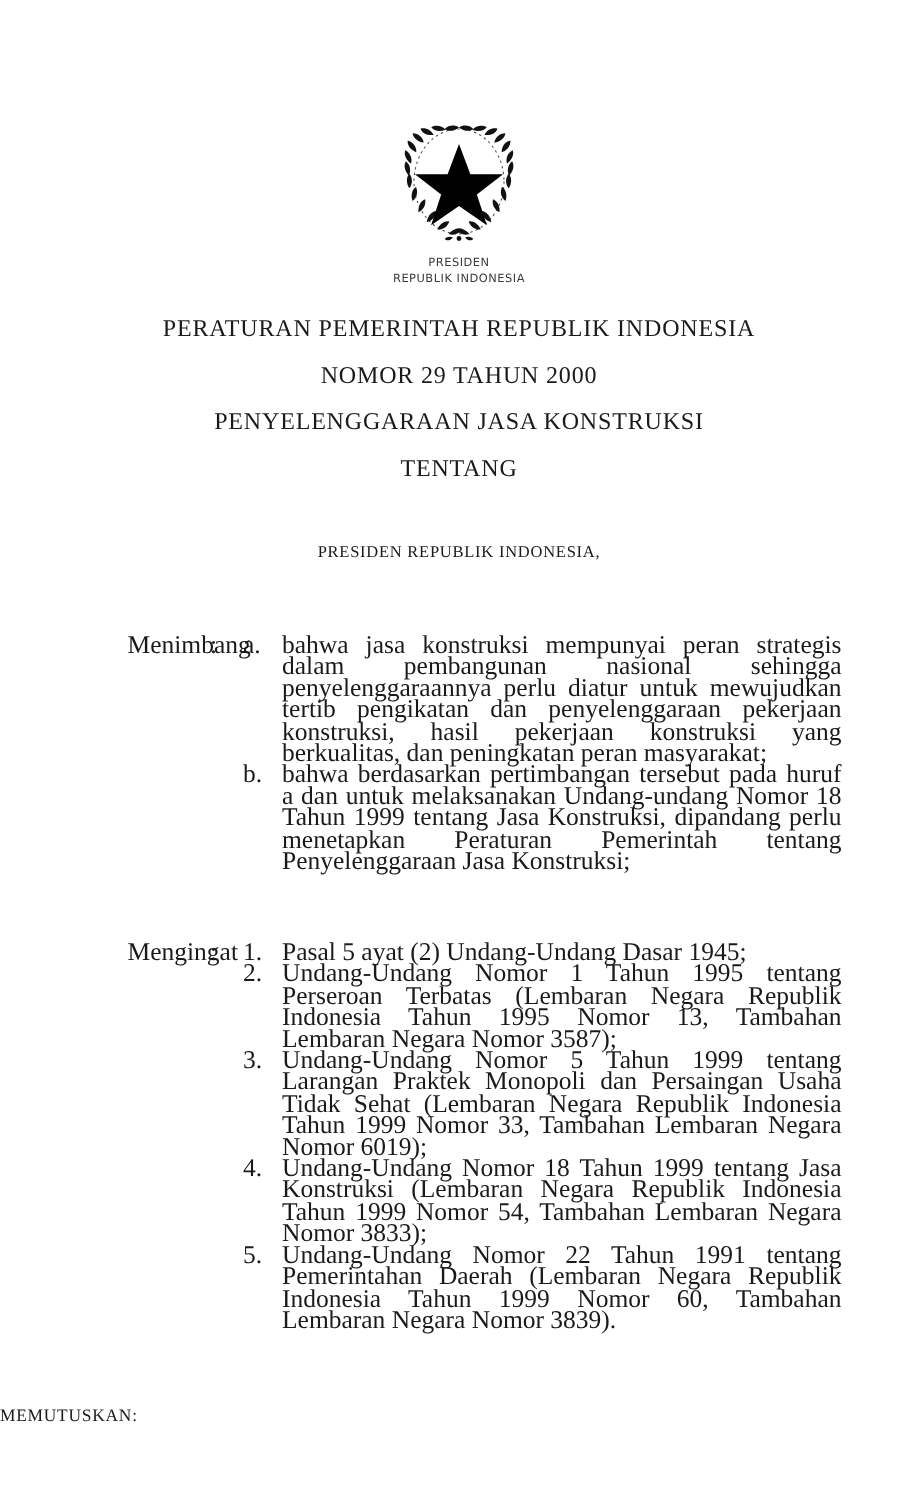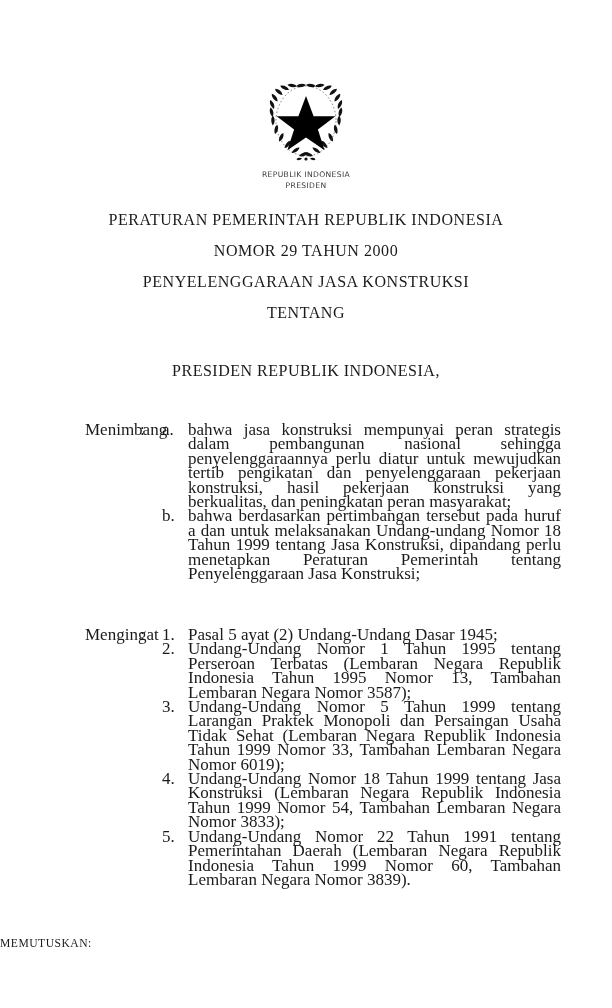--- a/index.html
+++ b/index.html
@@ -53,21 +53,21 @@
     white-space: nowrap;
   }
   .title-line:last-child { margin-bottom: 0; }
 
   .opening-line {
     position: absolute;
     top: 362px;
     left: 0;
     width: 612px;
     text-align: center;
-    font-size: 16px;
+    font-size: 11px;
     letter-spacing: 0.5px;
   }
 
   
   .clause {
     position: absolute;
     left: 85px;
     width: 476px;
     font-size: 17px;
     line-height: 14.4px;
@@ -220,22 +220,22 @@
       <ellipse cx="39" cy="41" rx="30" ry="35" fill="none" stroke="#111111" stroke-width="0.7" stroke-dasharray="1.6 2.2" opacity="0.75"></ellipse>
 
       <path d="M35,78.5 C33,80.5 30.5,80.8 29.5,79.2 C31,77.6 33.4,77.4 35,78.5 Z" fill="#111111"></path>
       <path d="M43,78.5 C45,80.5 47.5,80.8 48.5,79.2 C47,77.6 44.6,77.4 43,78.5 Z" fill="#111111"></path>
       <circle cx="39" cy="79" r="1.6" fill="#111111"></circle>
     </g>
 
     <polygon points="39,16 46.6,36.2 68.4,36.2 50.9,49.6 57.6,70.2 39,57.4 20.4,70.2 27.1,49.6 9.6,36.2 31.4,36.2" fill="#000000"></polygon>
   </svg>
   <div class="emblem-caption">
+    <div>PRESIDEN</div>
     <div>REPUBLIK INDONESIA</div>
-    <div>PRESIDEN</div>
   </div>
 </div>
 
 <div class="title-block">
   <div class="title-line">PERATURAN PEMERINTAH REPUBLIK INDONESIA</div>
   <div class="title-line">NOMOR 29 TAHUN 2000</div>
   <div class="title-line">PENYELENGGARAAN JASA KONSTRUKSI</div>
   <div class="title-line">TENTANG</div>
 </div>
 

